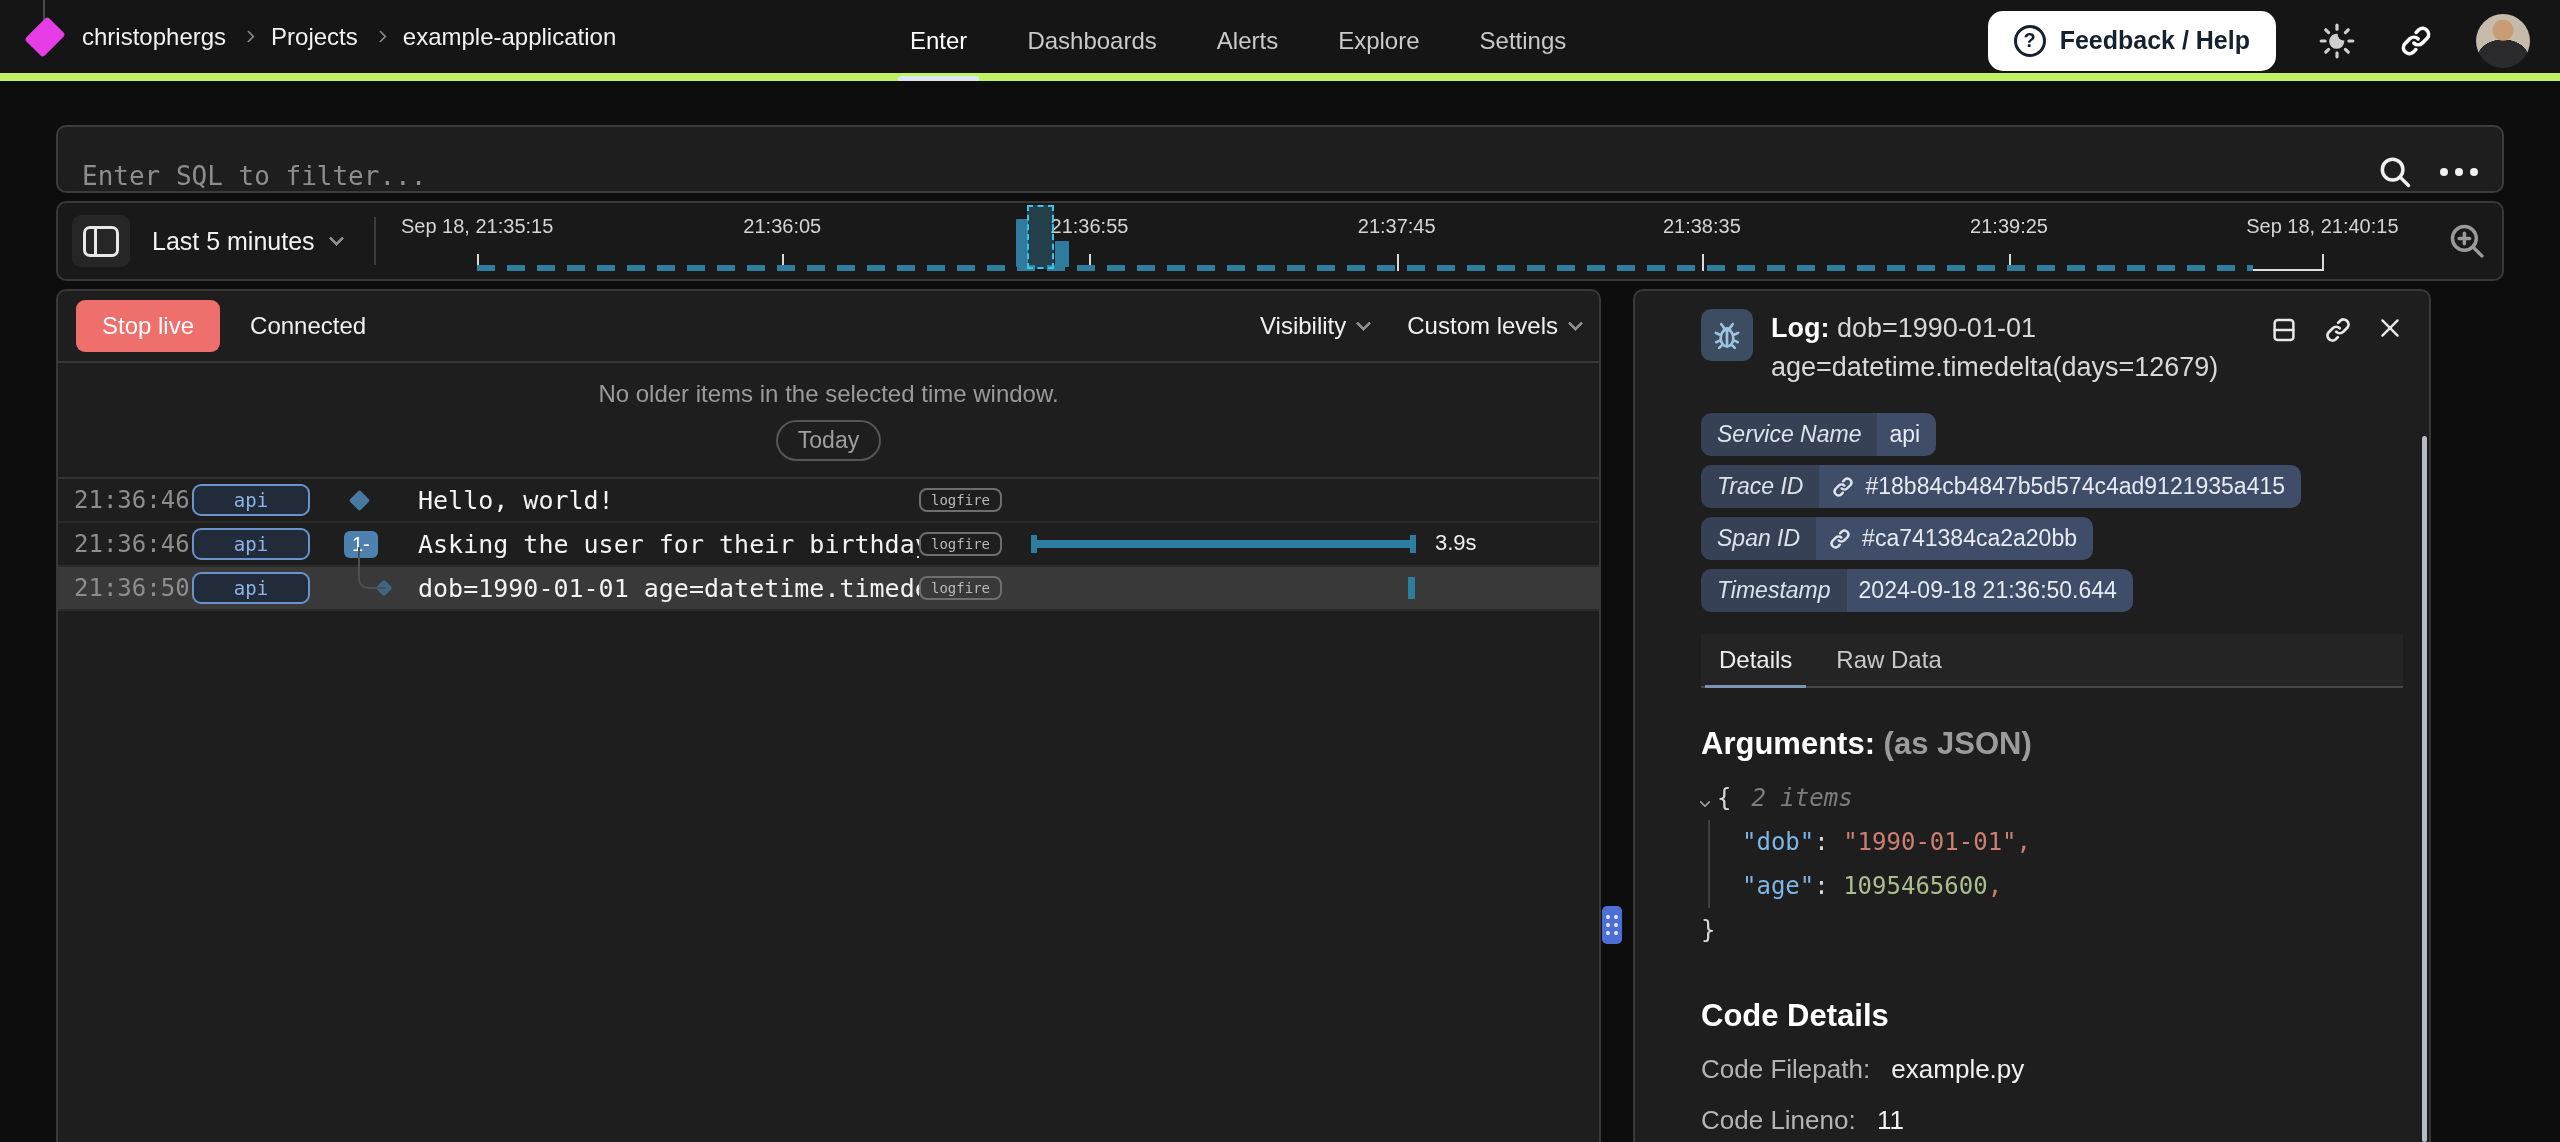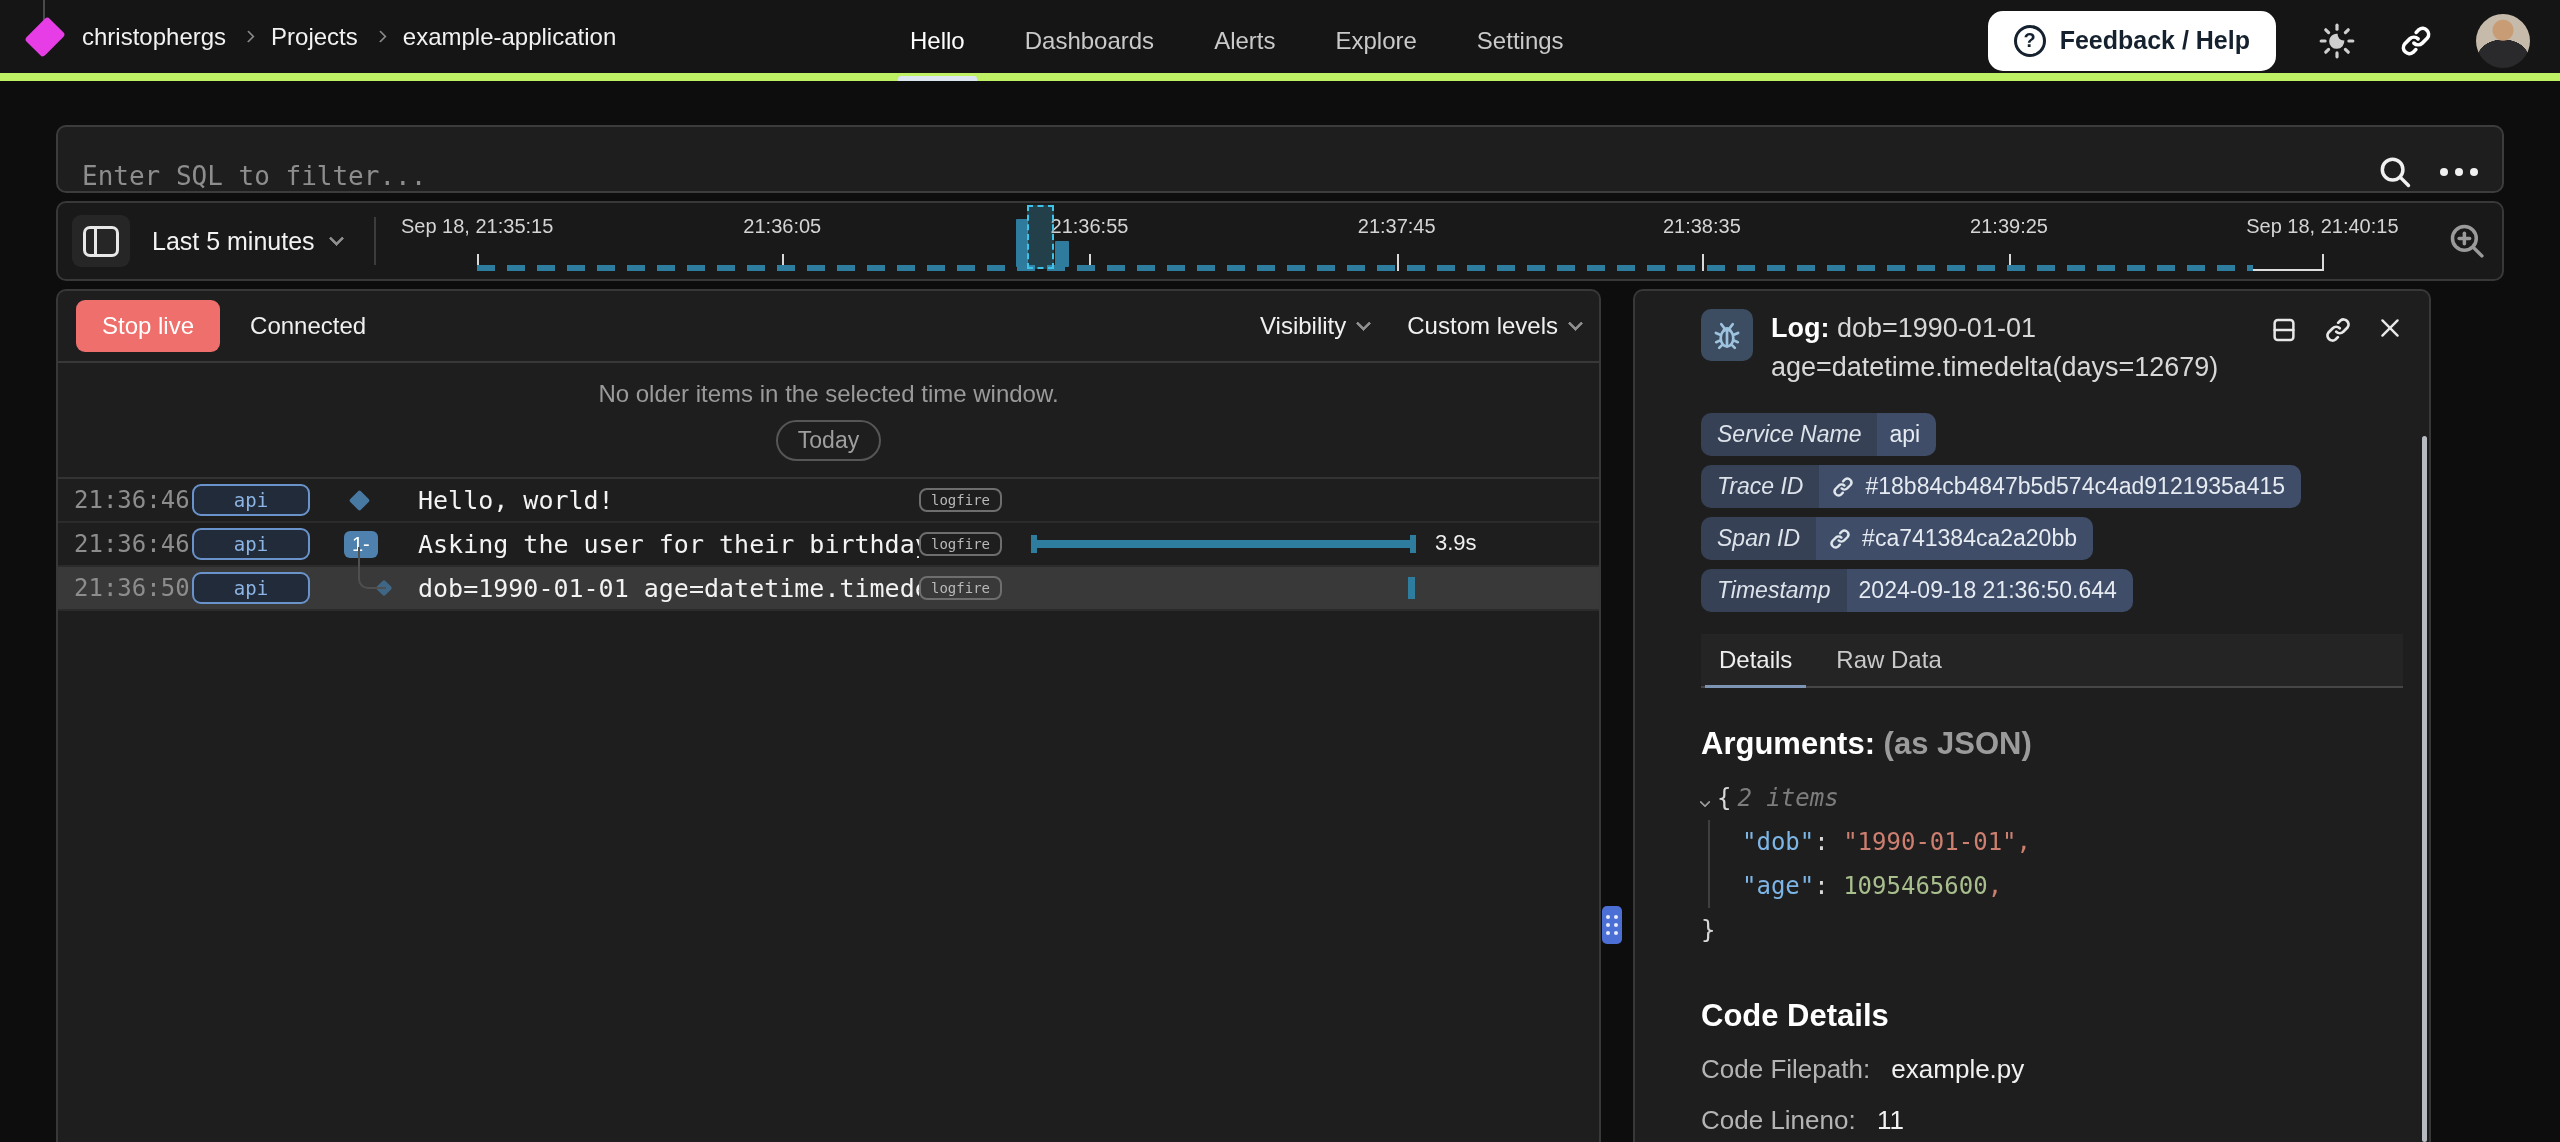--- a/index.html
+++ b/index.html
@@ -103,21 +103,21 @@
   .meta-label { background:#364156; color:#dde3ea; font-style:italic; padding:8px 16px; }
   .meta-value { background:#3f4d68; color:#e6ebf2; padding:8px 16px 8px 12px; display:flex; align-items:center; gap:10px; }
   .dp-tabs { margin-top:22px; display:flex; gap:8px; background:#242424; border-bottom:2px solid #464646; }
   .dp-tab { position:relative; font-size:24px; color:#c9c9c9; padding:12px 18px; cursor:pointer; }
   .dp-tab.active { color:#eeeeee; }
   .dp-tab.active::after { content:""; position:absolute; left:4px; right:4px; bottom:-2px; height:3px; background:#7d94b5; }
   .args-head { margin-top:38px; font-size:31px; font-weight:700; color:#ffffff; }
   .args-head span { color:#9b9b9b; }
   .json { margin-top:14px; font-family:"DejaVu Sans Mono", monospace; font-size:24px; line-height:44px; color:#d8d8d8; }
   .json .chev.json-caret { width:8px; height:8px; border-width:2px; border-color:#9a9a9a; margin-right:8px; }
-  .json .note { font-style:italic; color:#7d7d7d; margin-left:6px; }
+  .json .note { font-style:italic; color:#7d7d7d; margin-left:20px; }
   .json-body { margin-left:7px; padding-left:32px; border-left:2px solid #3f3f3f; }
   .jk { color:#7cb5e6; } .js { color:#cd7f70; } .jn { color:#a8bf8d; } .jc { color:#cd7f70; }
   .code-head { margin-top:46px; font-size:31px; font-weight:700; color:#ffffff; }
   .code-row { margin-top:20px; font-size:26px; color:#b4b4b4; }
   .code-row b { color:#f2f2f2; font-weight:400; margin-left:14px; }
 
   svg.ln { fill:none; stroke-linecap:round; stroke-linejoin:round; }
 </style>
 </head>
 <body>
@@ -129,21 +129,21 @@
     <div class="logo"></div>
     <nav class="crumbs">
       <span class="crumb">christophergs</span>
       <span class="chev right"></span>
       <span class="crumb">Projects</span>
       <span class="chev right"></span>
       <span class="crumb">example-application</span>
     </nav>
     <div class="nav-tabs">
       <div class="nav-tab active">
-          <span>Hello</span>
+          <span>Enter</span>
         </div>
       <div class="nav-tab">
           <span>Dashboards</span>
         </div>
       <div class="nav-tab">
           <span>Alerts</span>
         </div>
       <div class="nav-tab">
           <span>Explore</span>
         </div>

